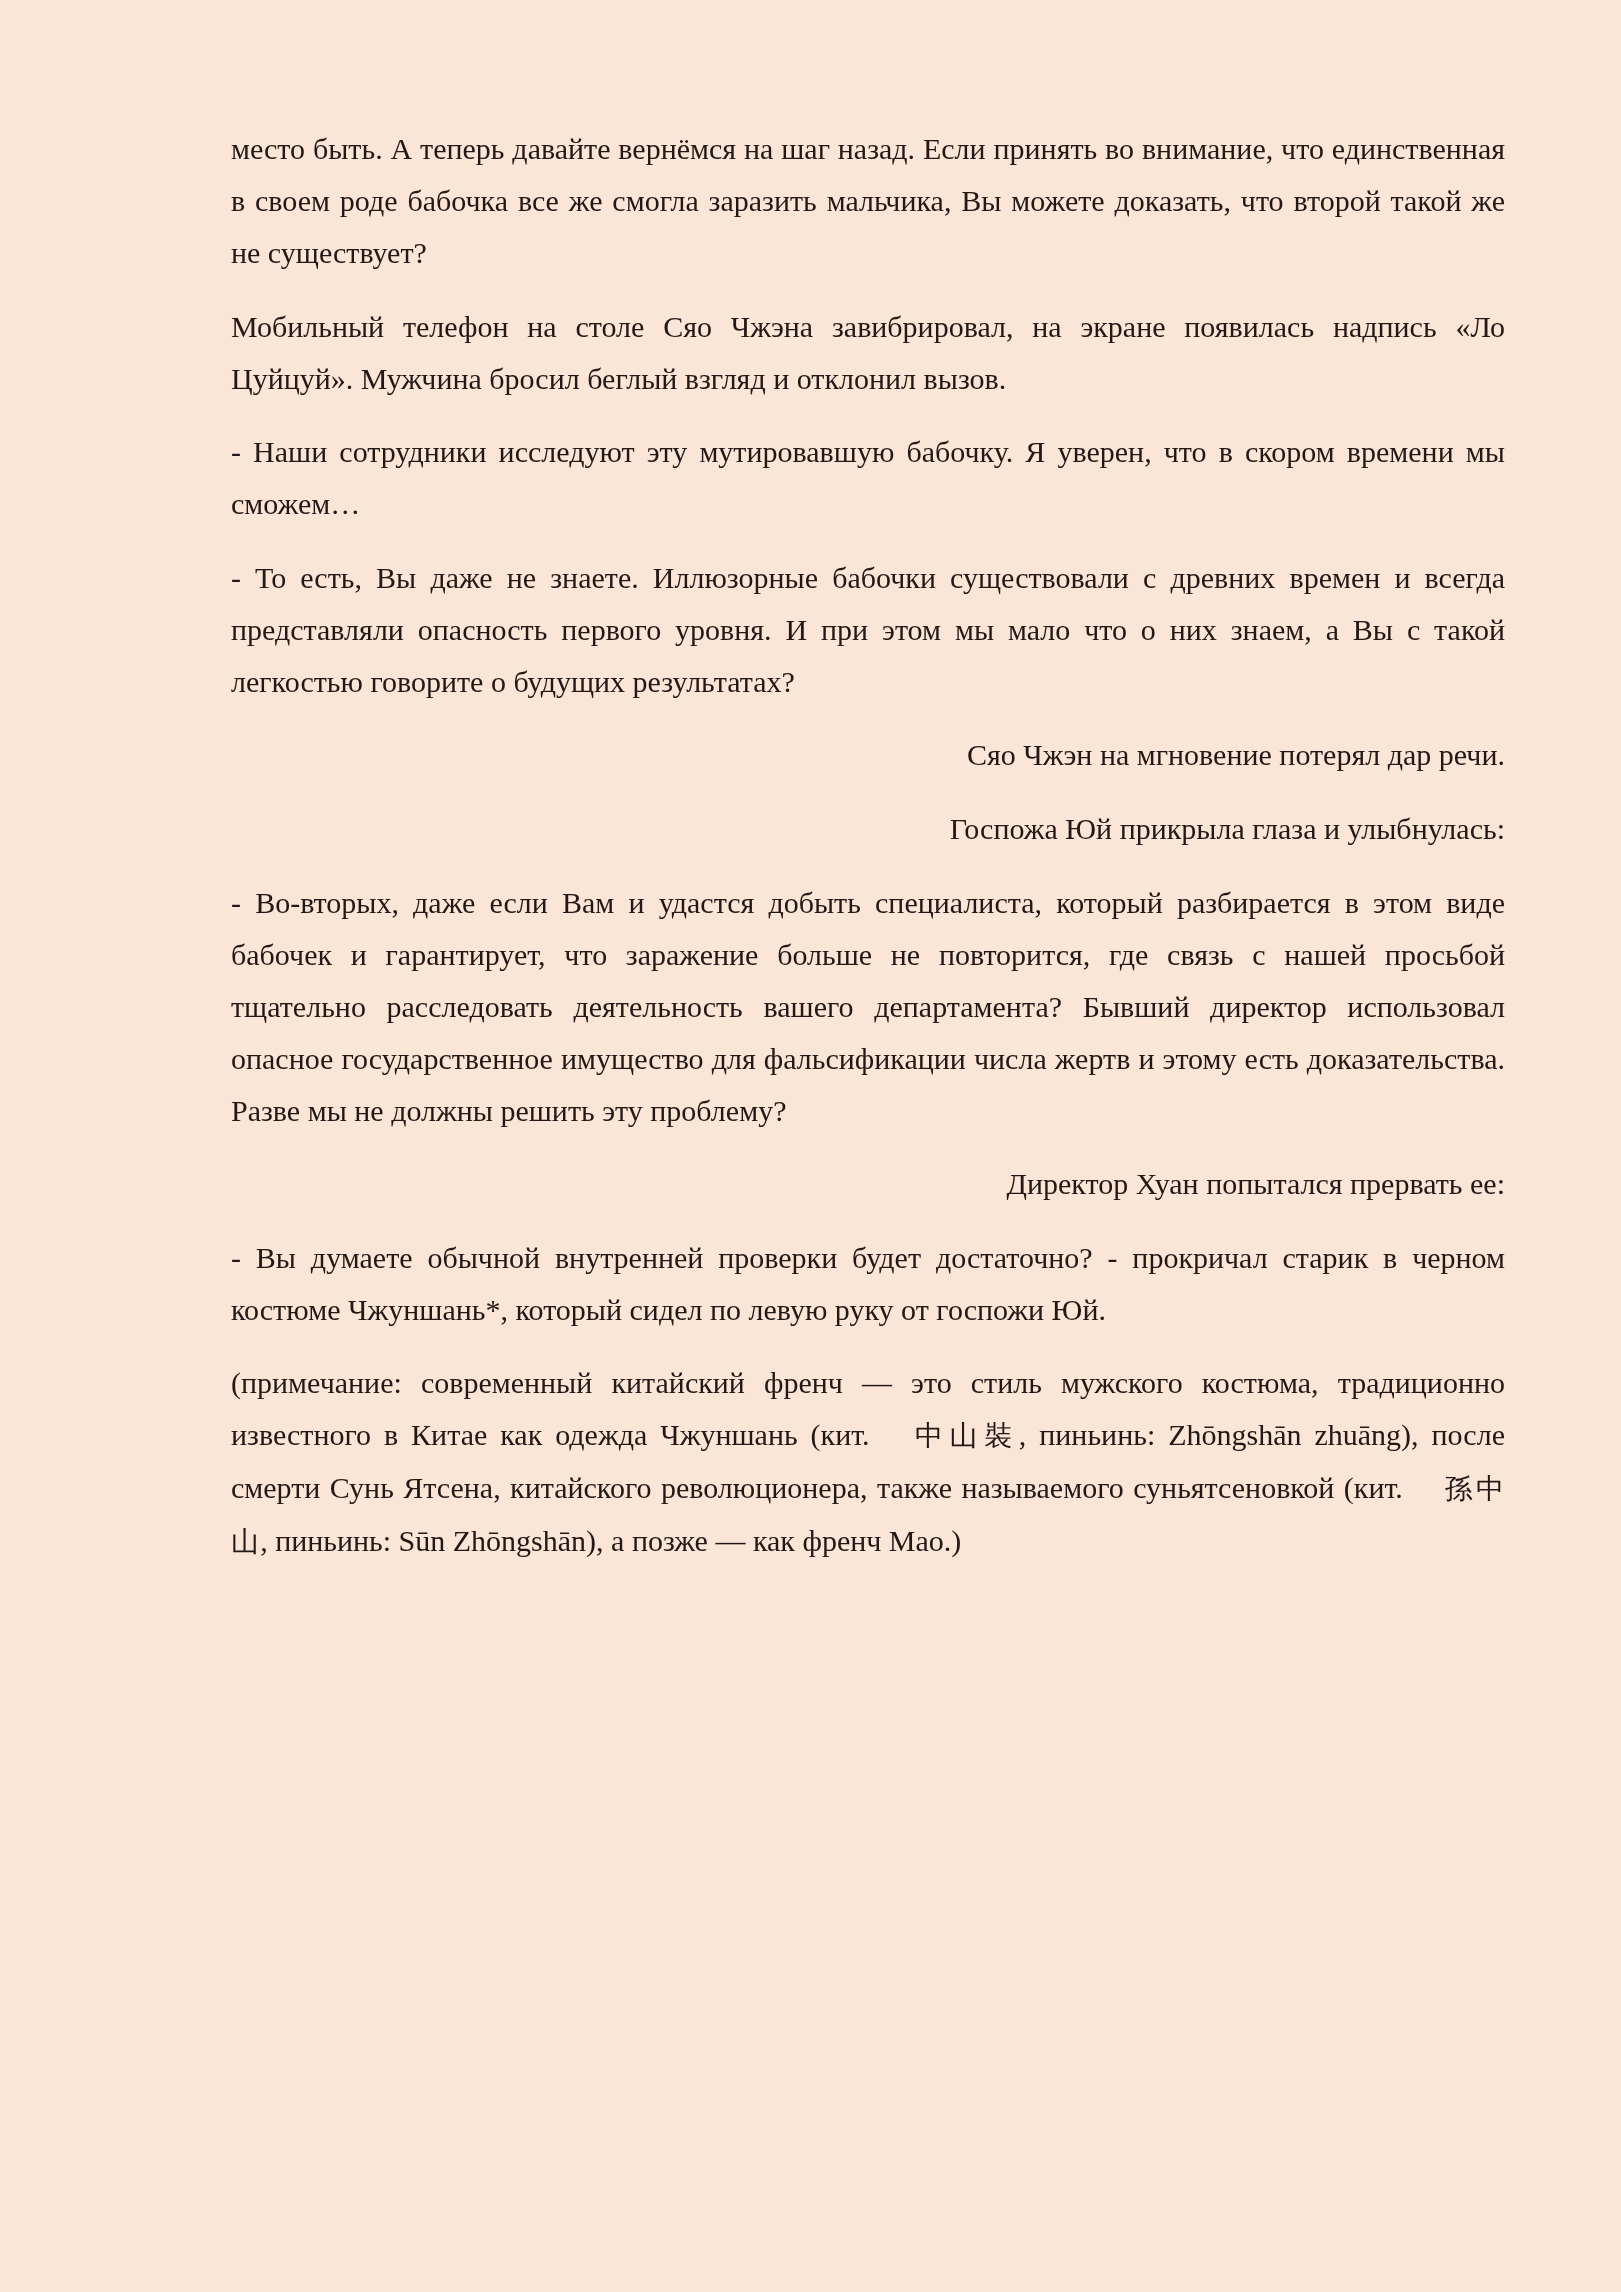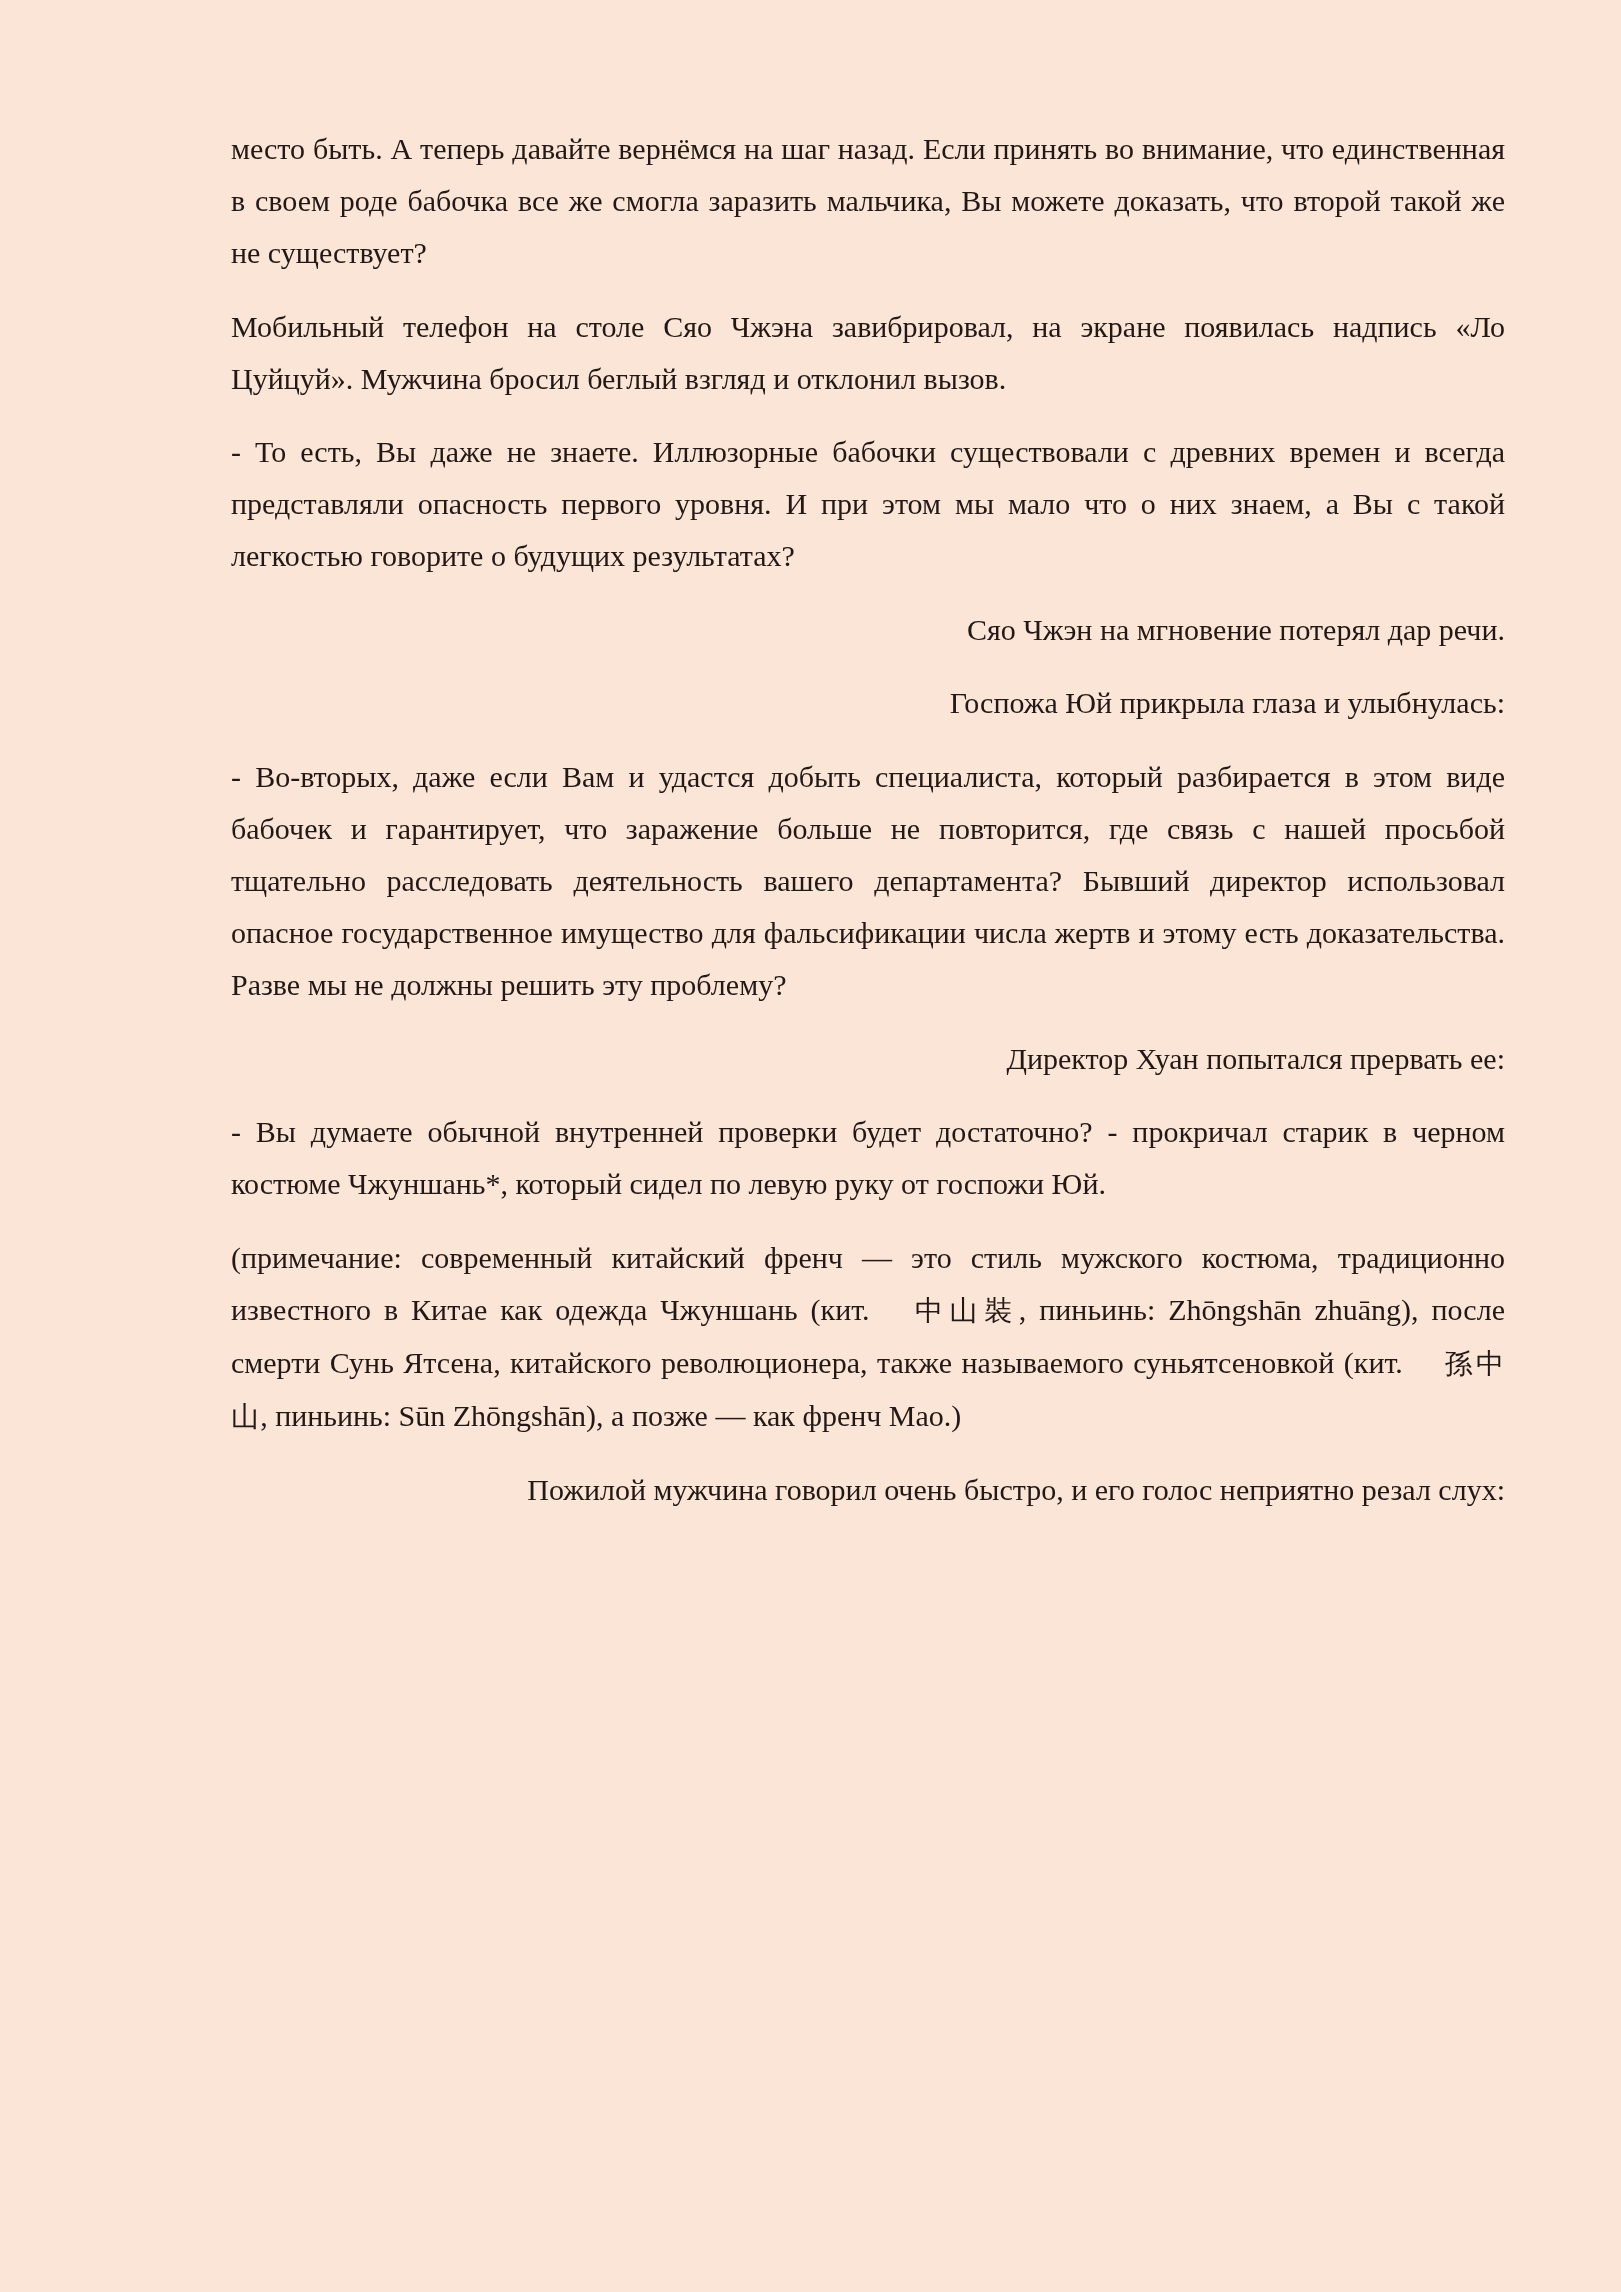--- a/index.html
+++ b/index.html
@@ -59,33 +59,33 @@
 </head>
 <body>
 
 <div class="page">
   <div class="text-column">
 
     <p class="para">место быть. А теперь давайте вернёмся на шаг назад. Если принять во внимание, что единственная в своем роде бабочка все же смогла заразить мальчика, Вы можете доказать, что второй такой же не существует?</p>
 
     <p class="para">Мобильный телефон на столе Сяо Чжэна завибрировал, на экране появилась надпись «Ло Цуйцуй». Мужчина бросил беглый взгляд и отклонил вызов.</p>
 
+    <p class="para">- Наши сотрудники исследуют эту мутировавшую бабочку. Я уверен, что в скором времени мы сможем…</p>
 
     <p class="para">- То есть, Вы даже не знаете. Иллюзорные бабочки существовали с древних времен и всегда представляли опасность первого уровня. И при этом мы мало что о них знаем, а Вы с такой легкостью говорите о будущих результатах?</p>
 
     <p class="para single">Сяо Чжэн на мгновение потерял дар речи.</p>
 
     <p class="para single">Госпожа Юй прикрыла глаза и улыбнулась:</p>
 
     <p class="para">- Во-вторых, даже если Вам и удастся добыть специалиста, который разбирается в этом виде бабочек и гарантирует, что заражение больше не повторится, где связь с нашей просьбой тщательно расследовать деятельность вашего департамента? Бывший директор использовал опасное государственное имущество для фальсификации числа жертв и этому есть доказательства. Разве мы не должны решить эту проблему?</p>
 
     <p class="para single">Директор Хуан попытался прервать ее:</p>
 
 
     <p class="para">- Вы думаете обычной внутренней проверки будет достаточно? - прокричал старик в черном костюме Чжуншань*, который сидел по левую руку от госпожи Юй.</p>
 
     <p class="para">(примечание: современный китайский френч — это стиль мужского костюма, традиционно известного в Китае как одежда Чжуншань (кит.<span class="cjk">中山裝</span>, пиньинь: <span class="pinyin">Zhōngshān zhuāng</span>), после смерти Сунь Ятсена, китайского революционера, также называемого суньятсеновкой (кит.<span class="cjk">孫中山</span>, пиньинь: <span class="pinyin">Sūn Zhōngshān</span>), а позже — как френч Mao.)</p>
 
-    <p class="para single">Пожилой мужчина говорил очень быстро, и его голос неприятно резал слух:</p>
 
   </div>
 </div>
 
 
 </body></html>

